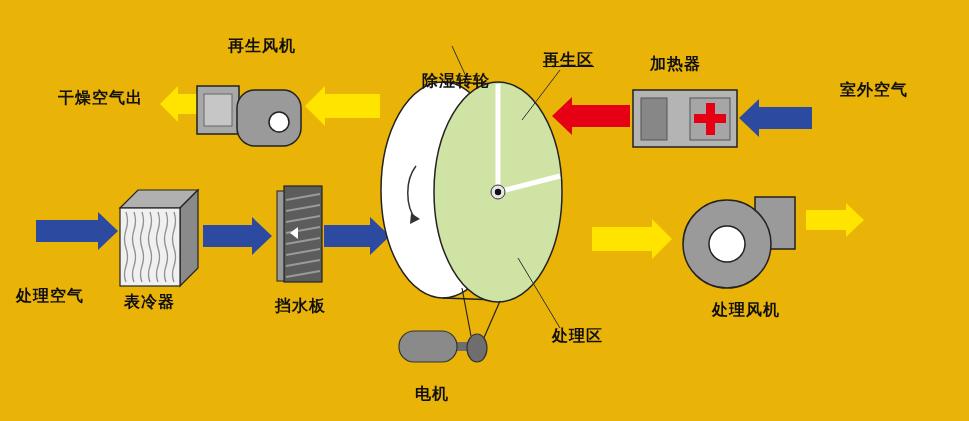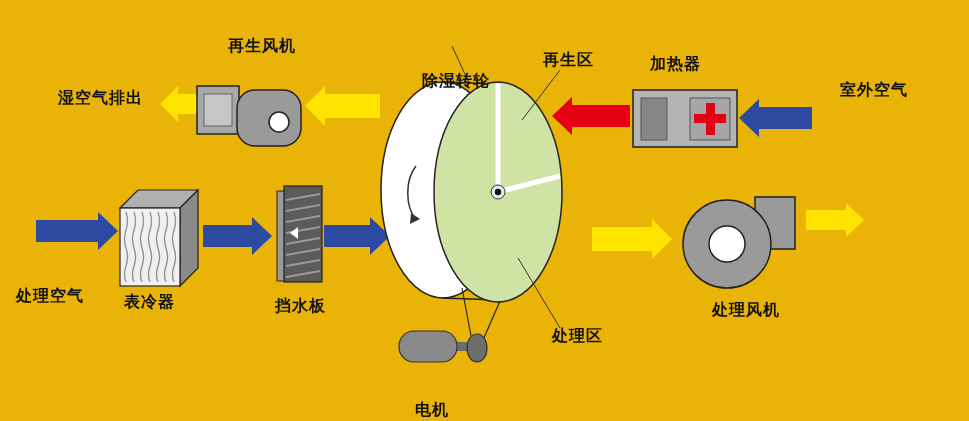--- a/index.html
+++ b/index.html
@@ -115,25 +115,25 @@
     </g>
 
     <g stroke="#333" stroke-width="1">
       <line x1="452" y1="46" x2="469" y2="83"></line>
       <line x1="560" y1="70" x2="522" y2="120"></line>
       <line x1="560" y1="328" x2="518" y2="258"></line>
     </g>
   </svg>
 
   <div class="lbl" style="left:228px;top:36px;">再生风机</div>
-  <div class="lbl" style="left:58px;top:88px;">湿空气排出</div>
+  <div class="lbl" style="left:58px;top:88px;">干燥空气出</div>
   <div class="lbl" style="left:422px;top:26px;margin-top:45px;">除湿转轮</div>
-  <div class="lbl" style="left:543px;top:50px;">再生区</div>
+  <div class="lbl" style="left:543px;top:50px;text-decoration:underline;">再生区</div>
   <div class="lbl" style="left:650px;top:54px;">加热器</div>
   <div class="lbl" style="left:840px;top:80px;">室外空气</div>
   <div class="lbl" style="left:16px;top:286px;">处理空气</div>
   <div class="lbl" style="left:124px;top:292px;">表冷器</div>
   <div class="lbl" style="left:275px;top:296px;">挡水板</div>
   <div class="lbl" style="left:552px;top:326px;">处理区</div>
-  <div class="lbl" style="left:415px;top:384px;margin-top:16px;">电机</div>
+  <div class="lbl" style="left:415px;top:384px;">电机</div>
   <div class="lbl" style="left:712px;top:294px;margin-top:6px;">处理风机</div>
 
 </div>
 
 </body></html>

